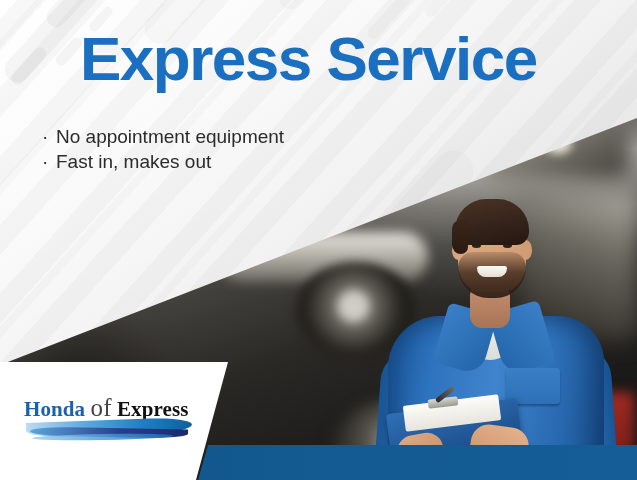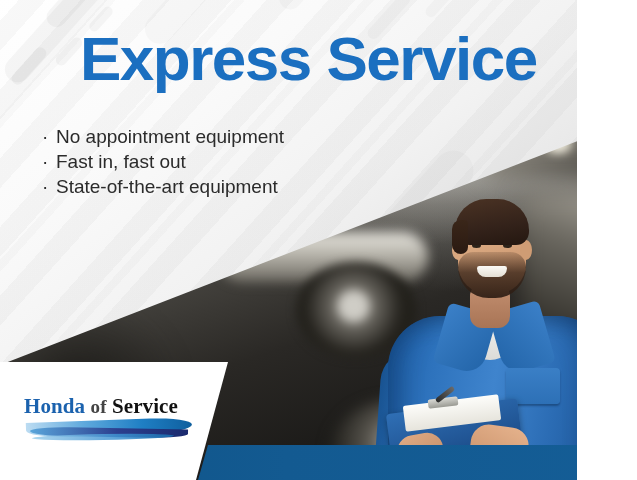--- a/index.html
+++ b/index.html
@@ -6,21 +6,21 @@
     margin: 0;
     padding: 0;
     background: #ffffff;
   }
   body {
     font-family: "Liberation Sans", sans-serif;
   }
 
   #banner {
     position: relative;
-    width: 577px;
+    width: 637px;
     height: 480px;
     overflow: hidden;
     background: #ffffff;
   }
 
   
   .photo-layer {
     position: absolute;
     inset: 0;
     background:
@@ -306,21 +306,21 @@
   .logo-text {
     position: absolute;
     left: 24px;
     top: 394px;
     font-family: "Liberation Serif", serif;
     font-size: 21px;
     white-space: nowrap;
     letter-spacing: 0.1px;
   }
   .logo-honda { color: #1b62ae; font-weight: bold; }
-  .logo-of { color: #444444; font-weight: bold; font-size: 19px; }
+  .logo-of { color: #444444; font-weight: normal; font-size: 25px; }
   .logo-sarasota { color: #111111; font-weight: bold; }
 
   .swoosh { position: absolute; }
   .swoosh-1 {
     left: 26px; top: 420px; width: 166px; height: 15px;
     background: linear-gradient(90deg, #bcdcf2 0%, #5fa9dd 35%, #1f7fc4 70%, #0f5f9e 100%);
     border-radius: 0 50% 50% 50% / 0 100% 100% 100%;
     transform: rotate(-2deg);
   }
   .swoosh-2 {
@@ -406,30 +406,27 @@
     <div class="deco deco-11"></div>
   </div>
 
   <div class="headline">Express Service</div>
 
   <ul class="bullets">
     <li>
       <span class="dot">·</span><span>No appointment equipment</span>
     </li>
     <li>
-      <span class="dot">·</span><span>Fast in, fast out</span>
-    </li>
-    <li>
-      <span class="dot">·</span><span>State-of-the-art equipment</span>
+      <span class="dot">·</span><span>Fast in, makes out</span>
     </li>
   </ul>
 
   <div class="logo-panel"></div>
   <div class="logo-text">
-    <span class="logo-honda">Honda</span><span>&nbsp;</span><span class="logo-of">of</span><span>&nbsp;</span><span class="logo-sarasota">Service</span>
+    <span class="logo-honda">Honda</span><span>&nbsp;</span><span class="logo-of">of</span><span>&nbsp;</span><span class="logo-sarasota">Express</span>
   </div>
   <div class="swoosh swoosh-1"></div>
   <div class="swoosh swoosh-2"></div>
   <div class="swoosh swoosh-3"></div>
 
   <div class="blue-bar"></div>
 
 </div>
 
 </body></html>

